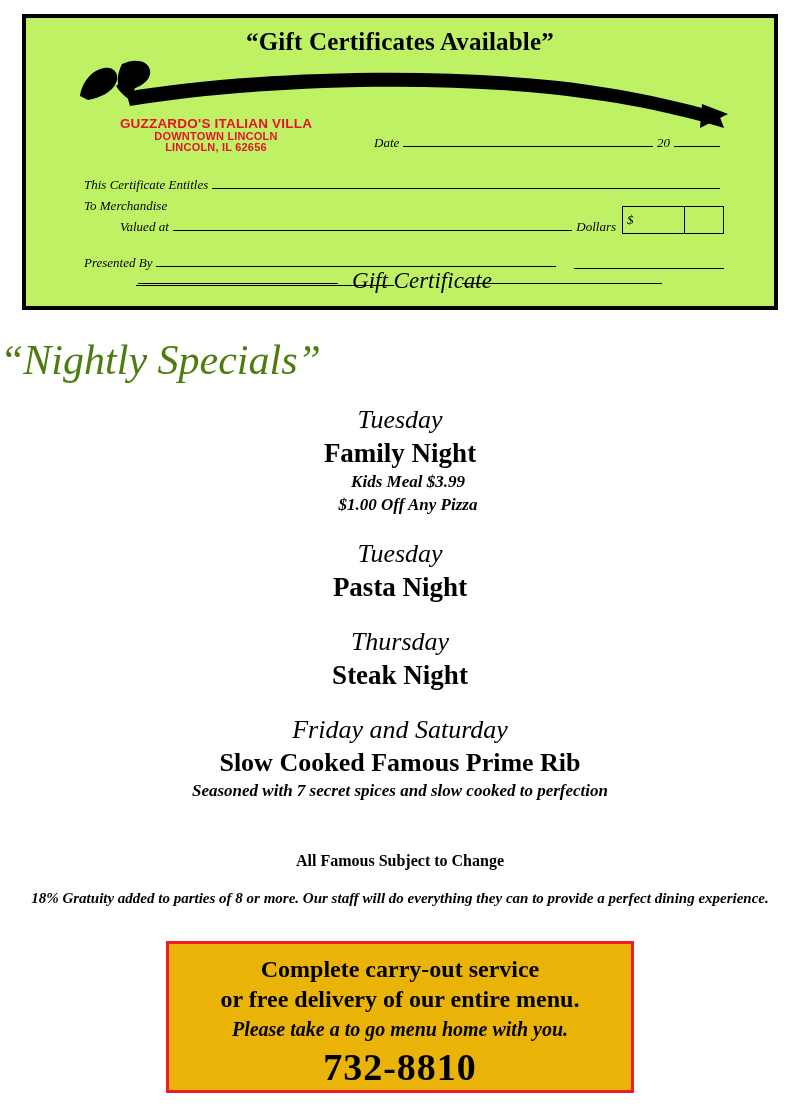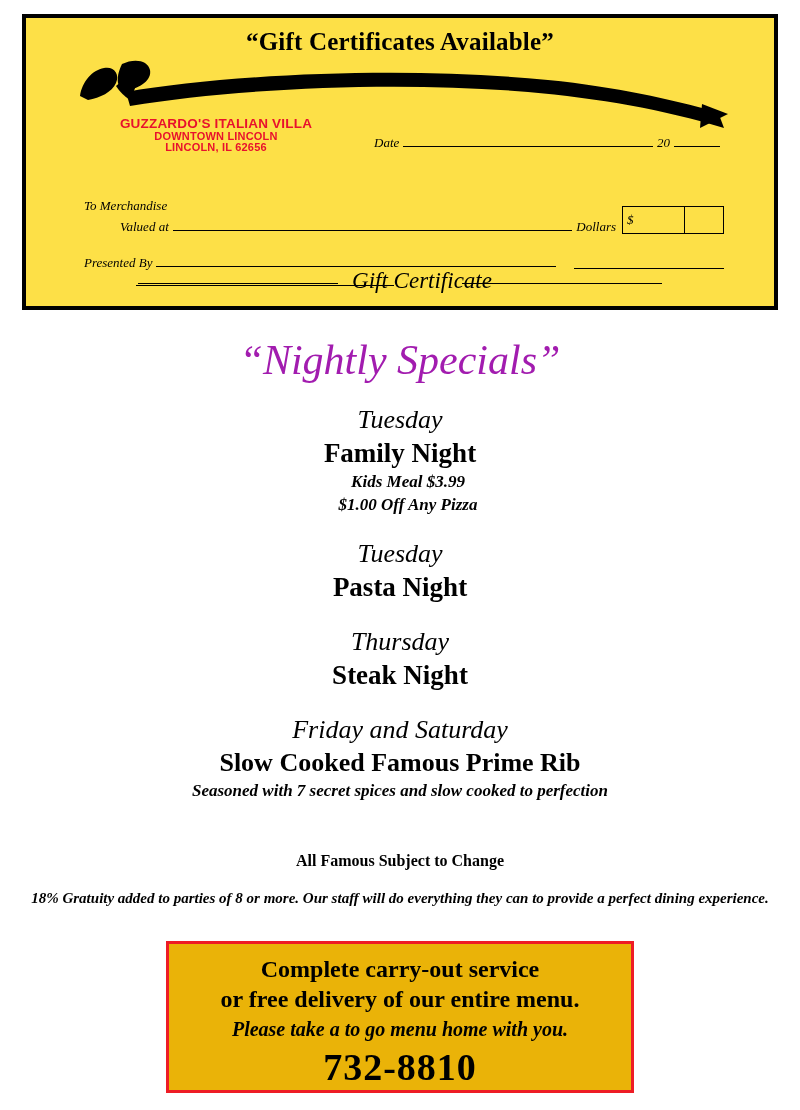--- a/index.html
+++ b/index.html
@@ -17,21 +17,21 @@
   }
 
   
   .cert-panel {
     position: absolute;
     left: 22px;
     top: 14px;
     width: 756px;
     height: 296px;
     border: 4px solid #000000;
-    background: #fde047;
+    background: #bef264;
     box-sizing: border-box;
   }
   .cert-title {
     text-align: center;
     font-family: "Liberation Serif", serif;
     font-weight: bold;
     font-size: 25px;
     margin-top: 10px;
     letter-spacing: 0.2px;
   }
@@ -163,22 +163,22 @@
   }
   .cert-footer-lines-left { left: 112px; width: 200px; }
   .cert-footer-lines-right { right: 112px; width: 200px; }
 
   
   .specials-title {
     position: absolute;
     left: 0;
     right: 0;
     top: 336px;
-    text-align: center;
-    color: #a21caf;
+    text-align: left;
+    color: #4d7c0f;
     font-family: "Liberation Serif", serif;
     font-style: italic;
     font-size: 42px;
   }
 
   .specials {
     position: absolute;
     left: 0;
     right: 0;
     top: 404px;
@@ -289,20 +289,24 @@
       <div class="villa-sub">LINCOLN, IL 62656</div>
     </div>
 
     <div class="date-row">
       <span>Date</span>
       <span class="rule"></span>
       <span>20</span>
       <span class="rule" style="max-width:46px;"></span>
     </div>
 
+    <div class="line-row row-entitles">
+      <span>This Certificate Entitles</span>
+      <span class="rule"></span>
+    </div>
 
     <div class="line-row row-merch">
       <span>To Merchandise</span>
     </div>
 
     <div class="line-row row-valued">
       <span>Valued at</span>
       <span class="rule"></span>
       <span>Dollars</span>
       <span style="width:108px;"></span>

